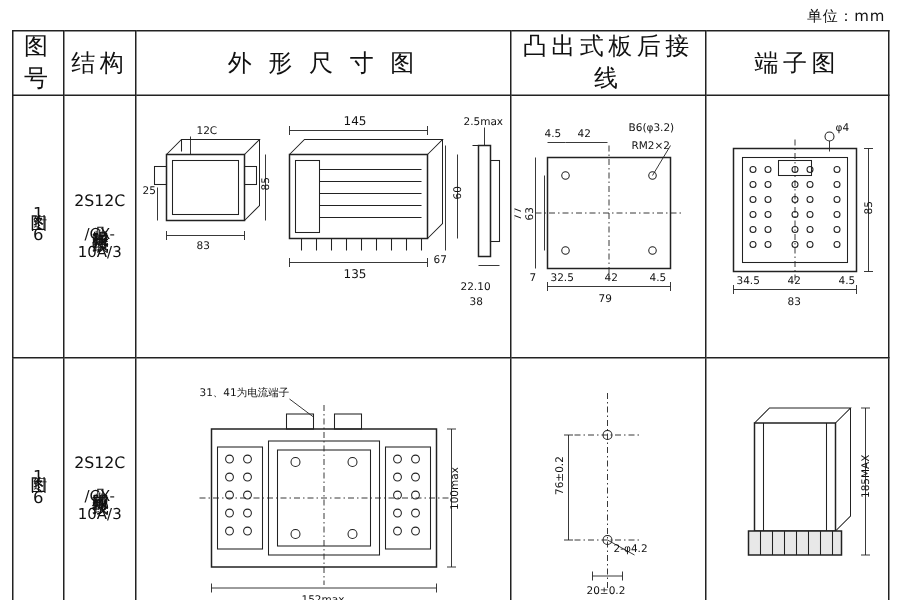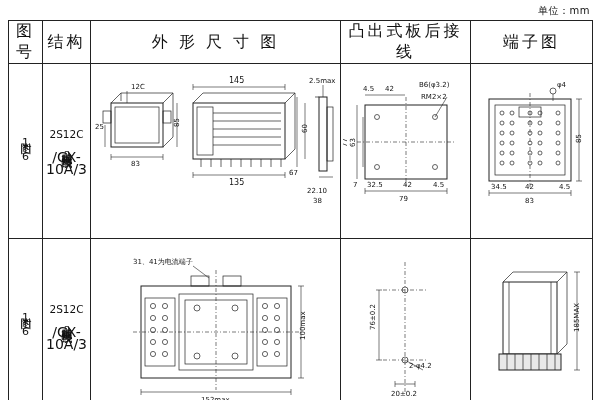--- a/index.html
+++ b/index.html
@@ -11,21 +11,21 @@
   th{font-weight:normal;font-size:16px;height:22px;letter-spacing:3px;}
   .col-a{width:34px;}
   .col-b{width:48px;}
   .col-c{width:250px;}
   .col-d{width:130px;}
   .col-e{width:122px;}
   .vstack{writing-mode:vertical-rl;text-orientation:upright;display:inline-block;letter-spacing:1px;line-height:15px;font-size:11px;}
   .struct{font-size:10.5px;line-height:12px;}
   .struct .top{margin-top:4px;}
   .struct .mid{display:flex;justify-content:center;margin:2px 0;}
-  .struct .bot{margin-bottom:4px;font-size:14px;}
+  .struct .bot{margin-bottom:4px;font-size:10px;}
   svg{display:block;margin:0 auto;}
   .ln{stroke:#222;stroke-width:1;fill:none;}
   .lnt{stroke:#222;stroke-width:.7;fill:none;}
   .dim{stroke:#222;stroke-width:.6;fill:none;}
   .dash{stroke:#222;stroke-width:.6;fill:none;stroke-dasharray:4 2 1 2;}
   .fillgray{fill:#e8e8e8;stroke:#222;stroke-width:1;}
   text{font-family:"DejaVu Sans","Liberation Sans",sans-serif;fill:#111;}
   .t7{font-size:7px;}
   .t8{font-size:8px;}
 </style>

